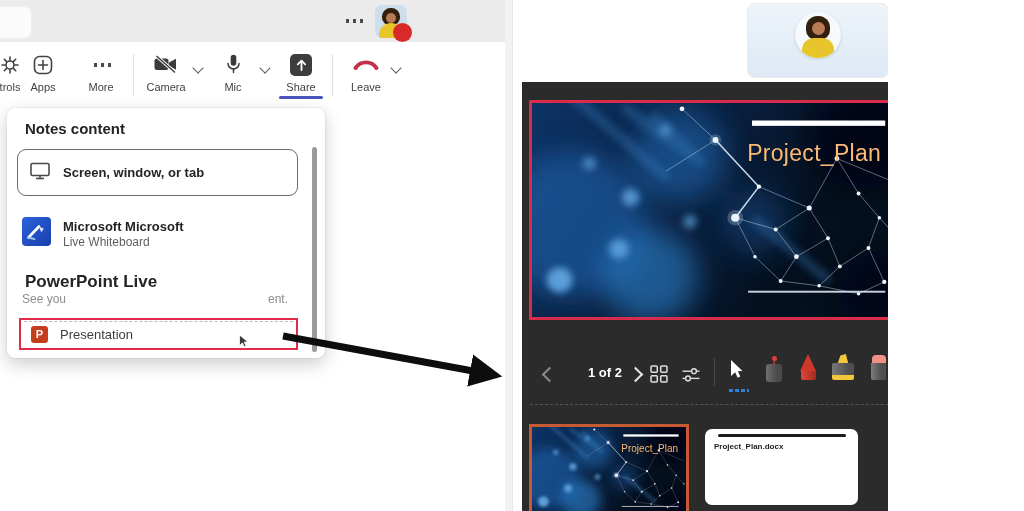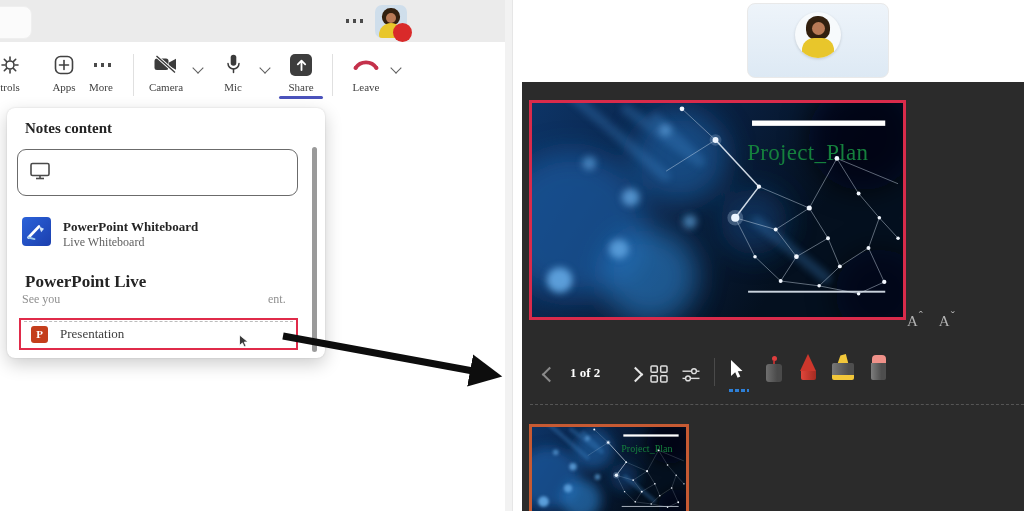--- a/index.html
+++ b/index.html
@@ -1,17 +1,17 @@
 <!DOCTYPE html>
 <html><head>
 <meta charset="utf-8">
 <style>
   html,body{margin:0;padding:0;background:#fff;}
-  .stage{position:relative;width:1024px;height:511px;overflow:hidden;background:#fff;
-         font-family:Liberation Serif, serif;-webkit-font-smoothing:antialiased;}
+  .stage{position:relative;width:888px;height:511px;overflow:hidden;background:#fff;
+         font-family:Liberation Sans, sans-serif;-webkit-font-smoothing:antialiased;}
   .abs{position:absolute;}
 
   
   .teams{position:absolute;left:0;top:0;width:505px;height:511px;background:#fff;}
   .topstrip{position:absolute;left:0;top:0;width:100%;height:42px;background:#ebebeb;}
   .chip{position:absolute;left:-12px;top:6px;width:42px;height:31px;background:#fbfbfb;
         border:1px solid #efefef;border-radius:8px;}
   .dots{height:4px;background:radial-gradient(circle 2px,#4a4a4a 97%,transparent) 0 0/7px 4px repeat-x;}
   .dots-top{position:absolute;left:344px;top:19px;width:19px;}
   .avatar{border-radius:7px;background:#cfdeeb;overflow:hidden;}
@@ -19,21 +19,21 @@
   .hair{position:absolute;background:#32200f;border-radius:48% 48% 42% 42%;}
   .skin{position:absolute;background:#b97a56;border-radius:50%;}
   .shirt{position:absolute;background:#e8c62b;border-radius:12px 12px 4px 4px;}
   .busy-dot{position:absolute;left:393px;top:23px;width:19px;height:19px;border-radius:50%;background:#d92a2a;}
 
   .toolbar{position:absolute;left:0;top:42px;width:100%;height:66px;background:#fff;}
   .tb-item{position:absolute;top:11px;display:flex;flex-direction:column;align-items:center;gap:5px;
            color:#424242;font-size:11px;cursor:default;}
   .ticon{height:23px;display:flex;align-items:center;justify-content:center;}
   .tb-controls{left:-12px;width:44px;}
-  .tb-apps{left:44px;width:40px;}
+  .tb-apps{left:23px;width:40px;}
   .tb-more{left:81px;width:40px;}
   .tb-camera{left:143px;width:46px;}
   .tb-mic{left:212px;width:42px;}
   .tb-share{left:281px;width:40px;align-items:center;}
   .tb-leave{left:346px;width:40px;}
   .vsep{position:absolute;top:12px;width:1px;height:42px;background:#e0e0e0;}
   .chev{position:absolute;width:7px;height:7px;border-right:1.4px solid #5f5f5f;border-bottom:1.4px solid #5f5f5f;
         transform:rotate(45deg);}
   .share-underline{position:absolute;left:279px;top:54px;width:44px;height:3px;background:#4b53bc;border-radius:2px;}
   .share-box{width:22px;height:22px;background:#3d3d3d;border-radius:5px;display:flex;align-items:center;justify-content:center;}
@@ -66,32 +66,32 @@
   .presenter{position:absolute;left:513px;top:0;width:511px;height:511px;background:#fff;}
   .video-tile{position:absolute;left:234px;top:3px;width:140px;height:73px;border:1px solid #e9e9e9;border-radius:8px;
               background:linear-gradient(180deg,#eef4fa,#dde9f4);}
   .p-avatar{position:absolute;left:47px;top:8px;width:46px;height:46px;border-radius:50%;background:#f7fafc;
             overflow:hidden;box-shadow:0 1px 3px rgba(0,0,0,.15);}
 
   .darkpane{position:absolute;left:9px;top:82px;width:502px;height:429px;background:#2b2b2b;overflow:hidden;}
   .slide{box-sizing:border-box;overflow:hidden;background:#071426;}
   .slide-large{position:absolute;left:7px;top:18px;width:377px;height:220px;border:3px solid #d92b4b;}
   .slide-art{position:absolute;left:0;top:0;width:100%;height:100%;display:block;}
-  .slide-title{position:absolute;left:58%;top:17.5%;color:#15803d;white-space:nowrap;font-size:23px;letter-spacing:.3px;}
+  .slide-title{position:absolute;left:58%;top:17.5%;color:#fdba74;white-space:nowrap;font-size:23px;letter-spacing:.3px;}
   .slide-small .slide-title{font-size:10px;letter-spacing:0;}
   .notes-label{position:absolute;left:389px;top:42px;font-size:26px;color:#8d8d8d;letter-spacing:.5px;}
   .font-controls{position:absolute;left:385px;top:224px;display:flex;gap:16px;}
   .fbtn{background:none;border:none;padding:0;color:#b3b3b3;font-size:15px;font-family:inherit;cursor:pointer;line-height:20px;}
   .fbtn .crt{font-size:12px;vertical-align:super;margin-left:1px;}
 
   .chevL,.chevR{width:9px;height:9px;transform:rotate(45deg);}
   .chevL{border-left:2px solid #8a8a8a;border-bottom:2px solid #8a8a8a;}
   .chevR{border-top:2px solid #e6e6e6;border-right:2px solid #e6e6e6;}
   .nav-prev{left:22px;top:287px;}
-  .nav-pos{position:absolute;left:48px;top:283px;width:52px;text-align:left;font-size:13px;font-weight:700;color:#fff;}
+  .nav-pos{position:absolute;left:48px;top:283px;width:52px;text-align:right;font-size:13px;font-weight:700;color:#fff;}
   .nav-next{left:108px;top:287px;}
   .grid-btn{left:128px;top:283px;}
   .sliders-btn{left:160px;top:285px;}
   .vdiv{position:absolute;left:192px;top:276px;width:1px;height:28px;background:#4a4a4a;}
   .toolbtn{position:absolute;background:none;border:none;padding:0;cursor:pointer;}
   .tool-cursor{left:206px;top:277px;}
   .tool-underline{position:absolute;left:207px;top:307px;width:20px;height:3px;
                   background:repeating-linear-gradient(90deg,#2e7fd6 0 4px,transparent 4px 6px);}
   .tool-laser{left:244px;top:274px;}
   .laser-tip{width:5px;height:5px;border-radius:50%;background:#e03e3e;margin:0 auto;}
@@ -310,40 +310,41 @@
         <span>
           <svg width="20" height="18" viewBox="0 0 20 18">
               <g stroke="#4a4a4a" stroke-width="1.6" fill="none">
             <rect x="1" y="1.5" width="18" height="12" rx="1.5"></rect>
             <line x1="10" y1="13.5" x2="10" y2="16"></line>
                 <line x1="6" y1="16.5" x2="14" y2="16.5"></line>
           </g>
             </svg>
         </span>
         <span>
+          <div class="opt-t">Screen, window, or tab</div>
         </span>
       </div>
 
       <div class="wb-row">
         <span>
           <svg width="29" height="29" viewBox="0 0 29 29">
             <defs>
                 <linearGradient id="wbg" x1="0" y1="0" x2="1" y2="1">
                   <stop offset="0" stop-color="#2b62d9"></stop>
                   <stop offset="1" stop-color="#1b3fae"></stop>
                 </linearGradient>
               </defs>
             <rect width="29" height="29" rx="4" fill="url(#wbg)"></rect>
             <path d="M6.5 20.5 L17 9.5" stroke="#fff" stroke-width="2.6" stroke-linecap="round"></path>
             <path d="M17 9.5 l5 2.2 -2.8 3.6 z" fill="#cfe3f7"></path>
             <path d="M6.5 20.5 l6 1.6" stroke="#9ec9ea" stroke-width="2" stroke-linecap="round"></path>
           </svg>
         </span>
         <span>
-          <div class="opt-t">PowerPoint Whiteboard</div>
+          <div class="opt-t">Microsoft Microsoft</div>
           <div class="opt-s">Live Whiteboard</div>
         </span>
       </div>
 
       <div class="ppl-title">PowerPoint Live</div>
       <span class="see-txt" style="left:15px;">See you</span>
       <span class="see-txt" style="left:261px;">ent.</span>
 
 
       <div class="file-row">
@@ -438,20 +439,24 @@
       </button>
 
       <div class="hr-dashed"></div>
 
       <div class="slide slide-small thumb1">
         <svg class="slide-art" viewBox="0 0 376 220" preserveAspectRatio="none">
             <use href="#plexus-art"></use>
           </svg>
         <div class="slide-title">Project_Plan</div>
       </div>
+      <div class="thumb2">
+        <div class="t2line"></div>
+        <div class="t2label">Project_Plan.docx</div>
+      </div>
     </div>
   </section>
 
   <svg class="arrow-overlay" width="1024" height="511" viewBox="0 0 1024 511">
     <defs>
       <marker id="ah" viewBox="0 0 6 6" refX="0.5" refY="3" markerWidth="5" markerHeight="5" orient="auto">
         <path d="M0,0.2 L5.6,3 L0,5.8 Z" fill="#0d0d0d"></path>
       </marker>
     </defs>
     <path d="M283,336 L473,371" stroke="#0d0d0d" stroke-width="7" fill="none" marker-end="url(#ah)"></path>

